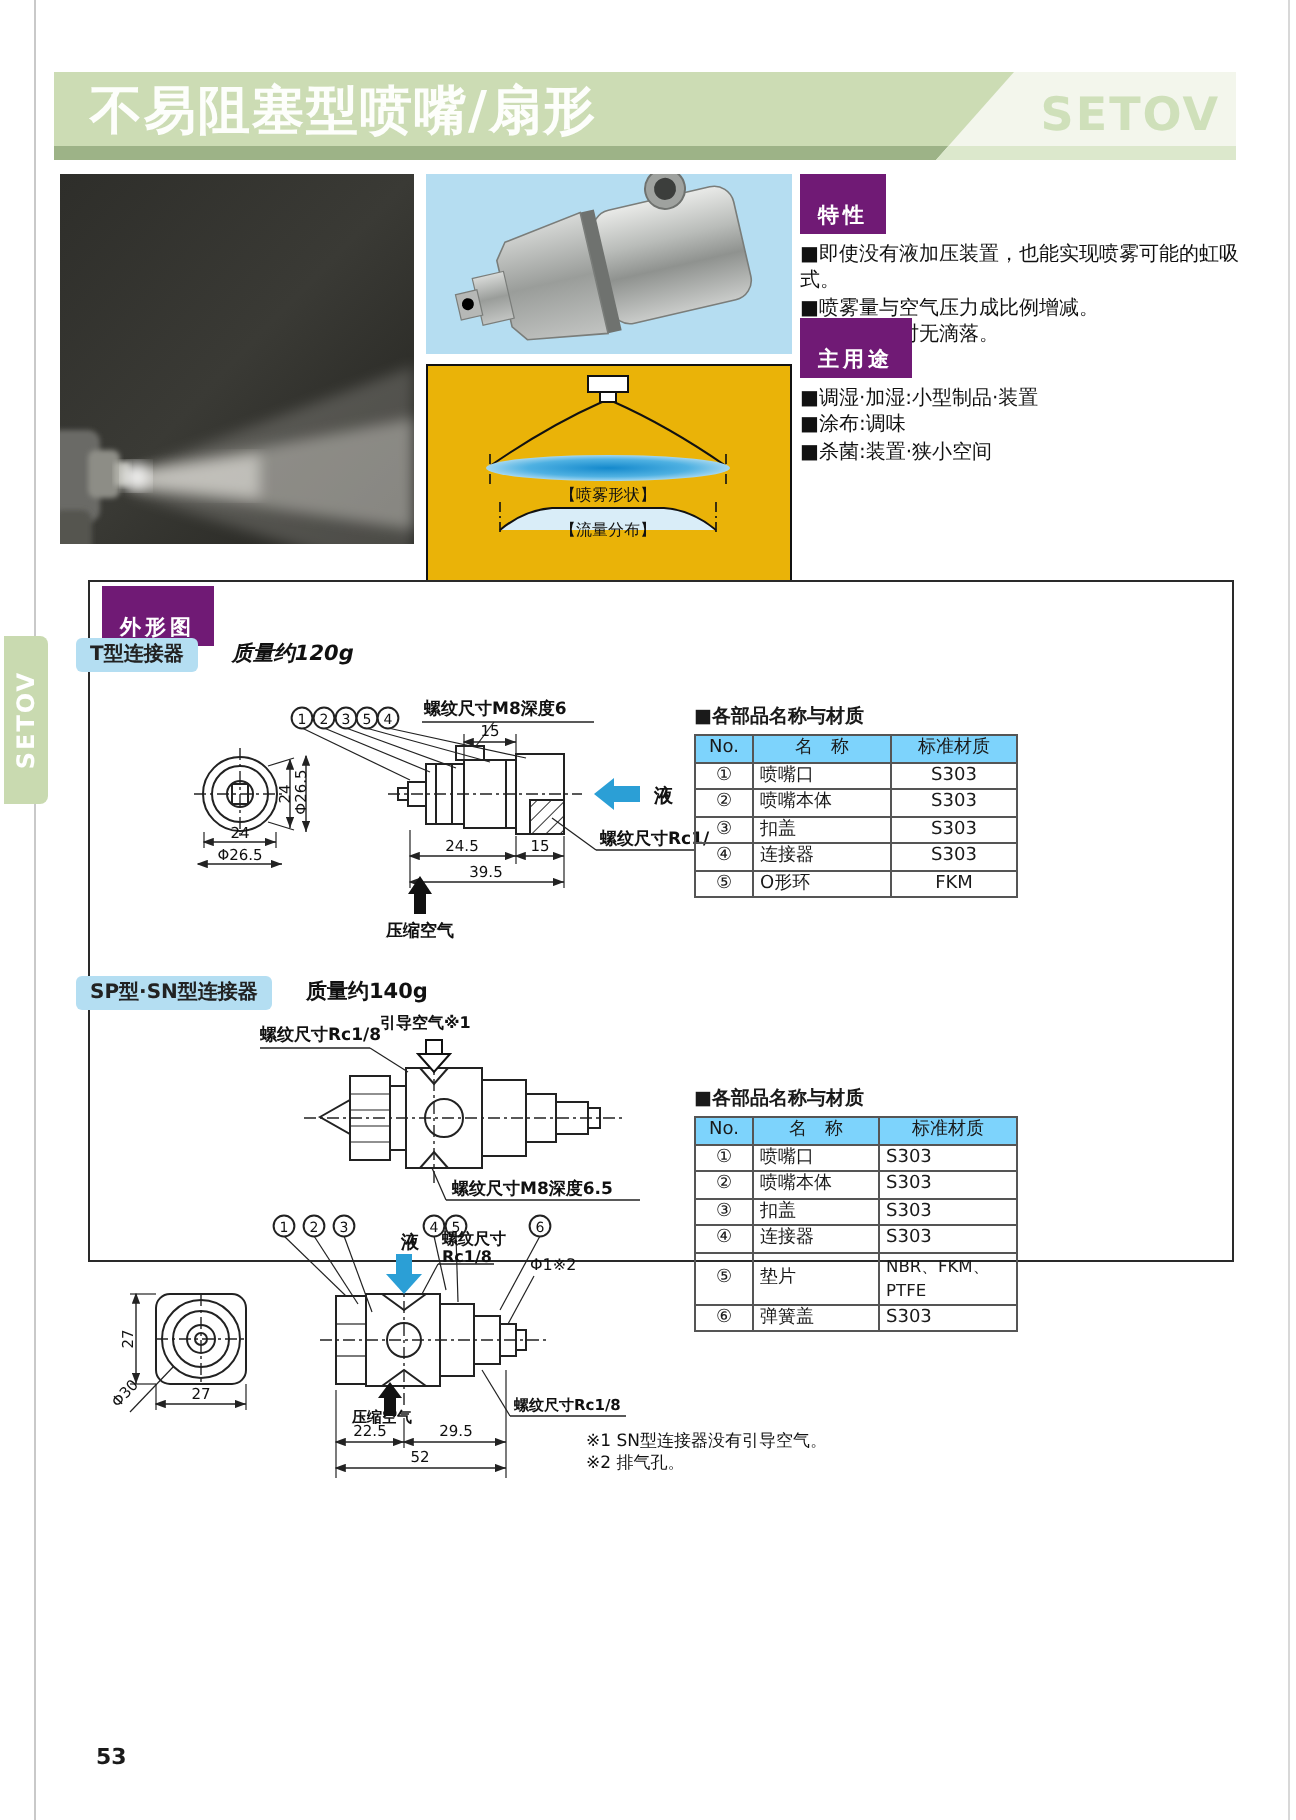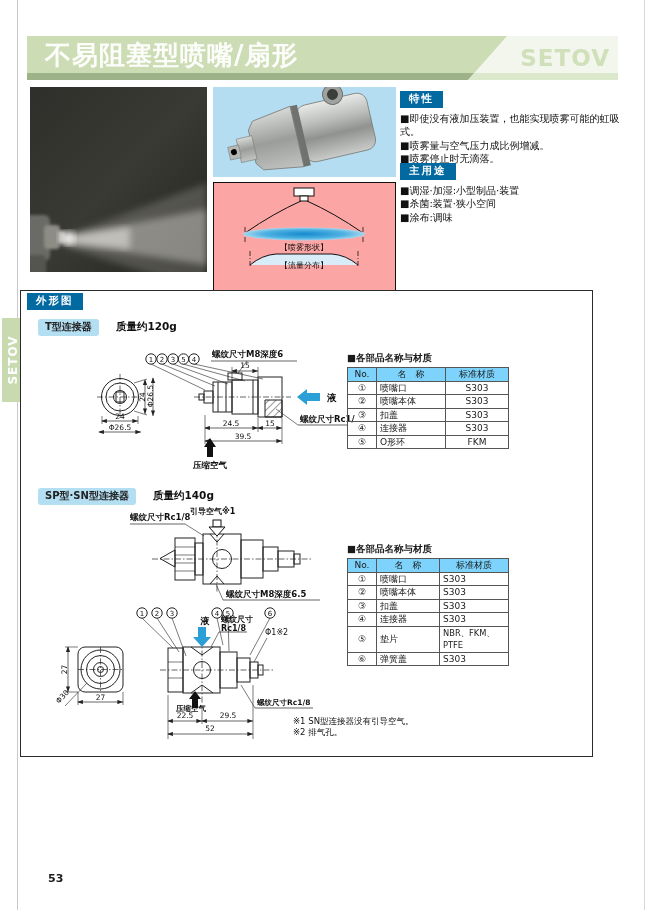--- a/index.html
+++ b/index.html
@@ -16,29 +16,29 @@
              clip-path:polygon(26% 0,100% 0,100% 100%,0 100%);}
   .hdr-brand-strip{position:absolute;left:0;bottom:0;width:100%;height:7px;background:#dce8cc;}
   .hdr-brand-text{position:absolute;right:8px;top:9px;font-size:23px;font-weight:bold;color:#cfe0ba;letter-spacing:1px;}
   
   .side-tab{left:2px;top:318px;width:22px;height:84px;background:#c9dab0;border-radius:0 4px 4px 0;}
   .side-tab span{position:absolute;left:50%;top:50%;transform:translate(-50%,-50%) rotate(-90deg);
                  color:#fff;font-weight:bold;font-size:12px;letter-spacing:1px;white-space:nowrap;}
   
   .photo-spray{left:30px;top:87px;width:177px;height:185px;background:#262624;}
   .photo-product{left:213px;top:87px;width:183px;height:90px;background:#b5ddf1;}
-  .diagram-box{left:213px;top:182px;width:183px;height:116px;background:#fca5a5;border:1.5px solid #111;box-sizing:border-box;}
+  .diagram-box{left:213px;top:182px;width:183px;height:116px;background:#eab308;border:1.5px solid #111;box-sizing:border-box;}
   
-  .sec-hdr{display:inline-block;background:#0369a1;color:#fff;font-size:10.5px;font-weight:bold;
-           padding:1px 9px 2px 9px;letter-spacing:2px;}
+  .sec-hdr{display:inline-block;background:#701a75;color:#fff;font-size:10.5px;font-weight:bold;
+           padding:14px 9px 2px 9px;letter-spacing:2px;}
   .features{left:400px;top:87px;width:222px;}
   .feat-list{margin:4px 0 0 0;padding:0;list-style:none;font-size:10px;line-height:13.4px;color:#111;}
   .apps{left:400px;top:159px;width:222px;}
   
-  .outline-box{left:20px;top:290px;width:573px;height:467px;border:1.2px solid #2a2a2a;box-sizing:border-box;background:#fff;}
+  .outline-box{left:44px;top:290px;width:573px;height:341px;border:1.2px solid #2a2a2a;box-sizing:border-box;background:#fff;}
   .outline-title{position:absolute;left:6px;top:2px;}
   .badge{display:inline-block;background:#b4def2;color:#222;font-size:10px;font-weight:bold;
          padding:1px 7px 2px 7px;border-radius:3px;text-align:right;}
   .weight{font-size:10.5px;font-weight:bold;color:#111;}
   .parts{width:162px;}
   .parts-title{font-size:9.5px;font-weight:bold;margin:0 0 2px 0;}
   table.parts-tb{border-collapse:collapse;width:162px;font-size:9px;}
   table.parts-tb th,table.parts-tb td{border:1px solid #555;padding:0 3px;height:12.5px;line-height:12.5px;}
   table.parts-tb th{font-weight:normal;text-align:center;background:#7dd3fc;}
   td.c{text-align:center;}
@@ -158,32 +158,32 @@
       <li>■即使没有液加压装置，也能实现喷雾可能的虹吸式。</li>
       <li>■喷雾量与空气压力成比例增减。</li>
       <li>■喷雾停止时无滴落。</li>
     </ul>
   </div>
 
   <div class="abs apps">
     <span class="sec-hdr">主用途</span>
     <ul class="feat-list">
       <li>■调湿·加湿:小型制品·装置</li>
+      <li>■涂布:调味</li>
       <li>■杀菌:装置·狭小空间</li>
-      <li>■涂布:调味</li>
     </ul>
   </div>
 
   <div class="abs outline-box">
     <span class="sec-hdr outline-title">外形图</span>
   </div>
 
   <div class="abs" style="left:38px;top:315px;">
     <span class="badge">T型连接器</span>
-    <span class="weight" style="margin-left:12px;">质量约120g</span>
+    <span class="weight" style="margin-left:12px;font-style:italic;">质量约120g</span>
   </div>
 
   <svg class="abs" style="left:95px;top:340px;" width="260" height="132" viewBox="0 0 260 132">
     <defs>
       <pattern id="hatch" width="5" height="5" patternUnits="userSpaceOnUse" patternTransform="rotate(45)">
         <line x1="0" y1="0" x2="0" y2="5" stroke="#333" stroke-width="1"></line>
       </pattern>
       <marker id="ar" markerWidth="9" markerHeight="6" refX="8" refY="3" orient="auto">
           <path d="M0,0 L8,3 L0,6 z" fill="#222"></path>
         </marker>

